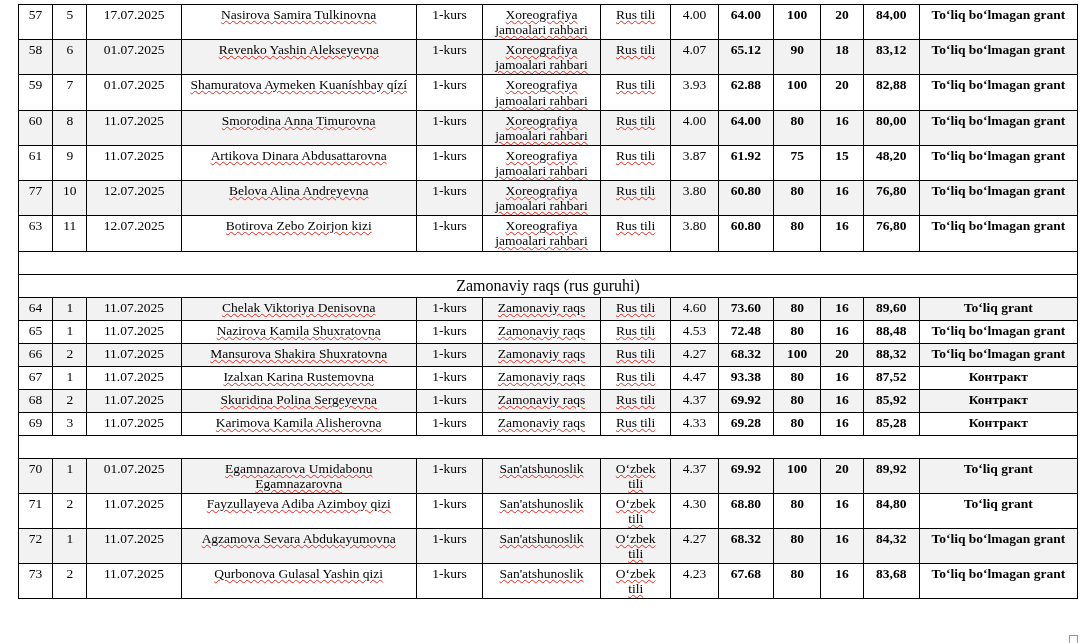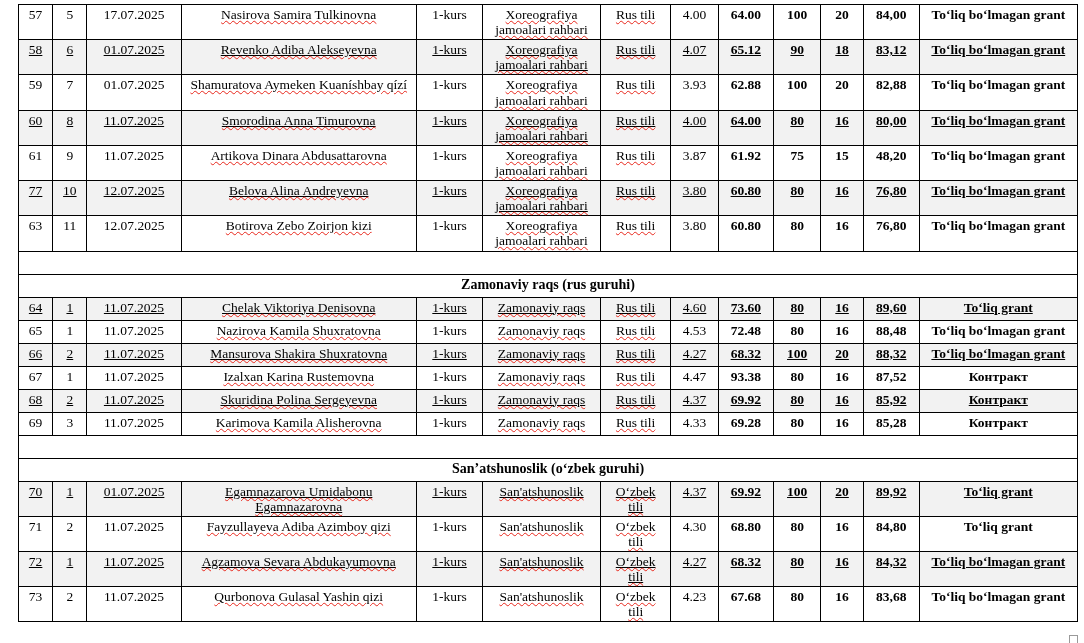--- a/index.html
+++ b/index.html
@@ -46,34 +46,34 @@
   col.c-gpa    { width: 44px; }
   col.c-b1     { width: 52px; }
   col.c-b2     { width: 44px; }
   col.c-b3     { width: 40px; }
   col.c-total  { width: 52px; }
   col.c-status { width: 148px; }
 
   .ct { text-align: center; }
   .lt { text-align: center; }
   .bold { font-weight: bold; }
-  .shade { background: #f2f2f2; text-decoration: underline; }
+  .shade { background: #f2f2f2; }
 
   
   .sq {
     text-decoration: underline;
     text-decoration-style: wavy;
     text-decoration-color: #e8271c;
     text-decoration-thickness: 1px;
     text-underline-offset: 1px;
   }
   .section-row td {
     text-align: center;
-    font-weight: bold;
-    font-size: 14px;
+    font-weight: normal;
+    font-size: 16px;
     padding: 3px 4px;
   }
   .spacer-row td {
     border-left: 1px solid #000;
     border-right: 1px solid #000;
     border-top: 1px solid #000;
     border-bottom: 1px solid #000;
     height: 9px;
     padding: 0;
   }
@@ -124,21 +124,21 @@
           <td class="ct bold">64.00</td>
           <td class="ct bold">100</td>
           <td class="ct bold">20</td>
           <td class="ct bold">84,00</td>
           <td class="ct bold">To‘liq bo‘lmagan grant</td>
         </tr>
         <tr class="shade">
           <td class="ct">58</td>
           <td class="ct">6</td>
           <td class="ct">01.07.2025</td>
-          <td class="lt"><span class="sq">Revenko Adiba Alekseyevna</span></td>
+          <td class="lt"><span class="sq">Revenko Yashin Alekseyevna</span></td>
           <td class="ct">1-kurs</td>
           <td class="lt">
             <span class="sq nm">Xoreografiya</span>
             <span class="sq nm">jamoalari rahbari</span>
           </td>
           <td class="lt"><span class="sq">Rus tili</span></td>
           <td class="ct">4.07</td>
           <td class="ct bold">65.12</td>
           <td class="ct bold">90</td>
           <td class="ct bold">18</td>
@@ -326,23 +326,20 @@
           <td class="lt"><span class="sq">Rus tili</span></td>
           <td class="ct">4.33</td>
           <td class="ct bold">69.28</td>
           <td class="ct bold">80</td>
           <td class="ct bold">16</td>
           <td class="ct bold">85,28</td>
           <td class="ct bold">Контракт</td>
         </tr>
         <tr class="spacer-row">
           <td colspan="13"></td>
-        </tr>
-        <tr class="section-row">
-          <td colspan="13" class="ct bold">San’atshunoslik (o‘zbek guruhi)</td>
         </tr>
         <tr class="shade">
           <td class="ct">70</td>
           <td class="ct">1</td>
           <td class="ct">01.07.2025</td>
           <td class="lt"><span class="sq">Egamnazarova Umidabonu Egamnazarovna</span></td>
           <td class="ct">1-kurs</td>
           <td class="lt"><span class="sq">San'atshunoslik</span></td>
           <td class="lt">
             <span class="sq nm">O‘zbek</span>

